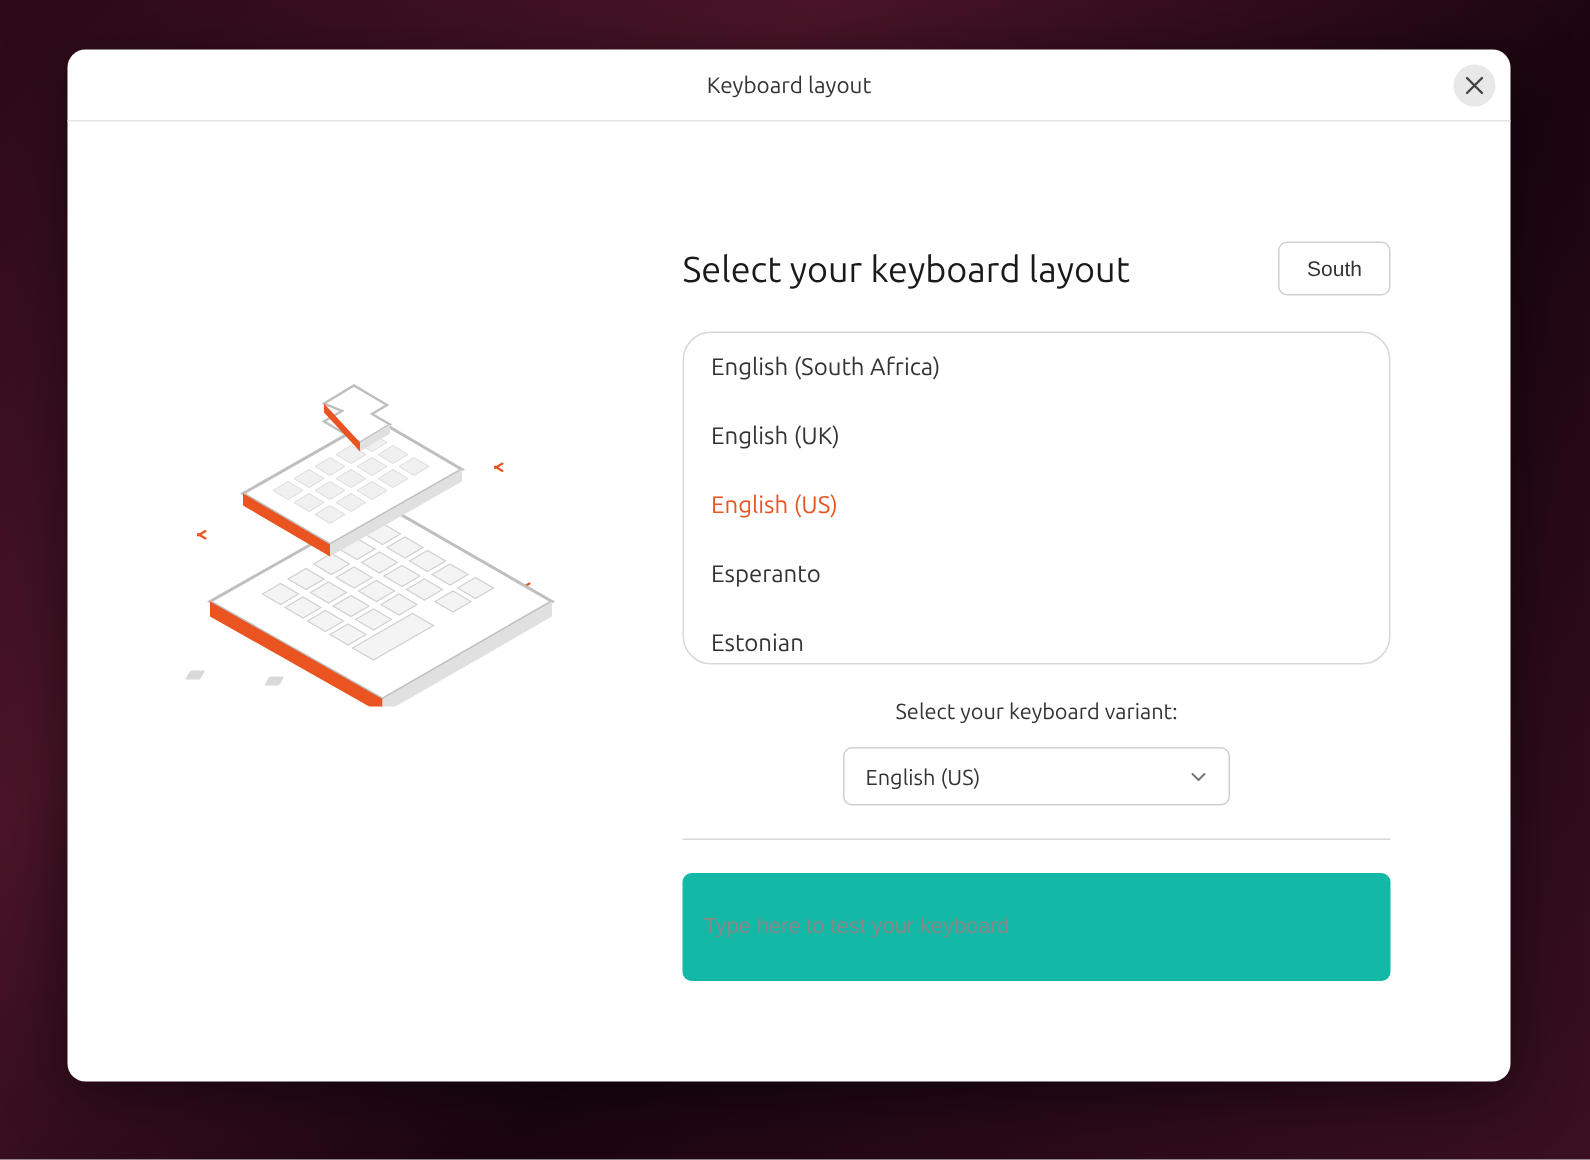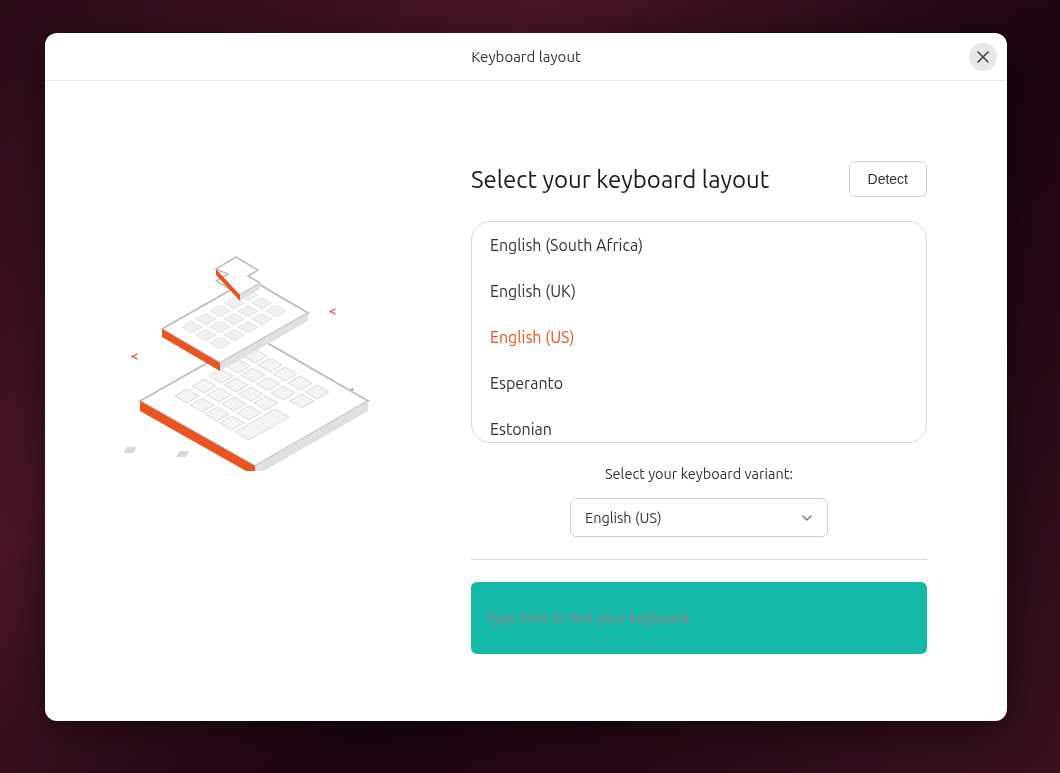--- a/index.html
+++ b/index.html
@@ -49,21 +49,20 @@
       display: flex;
       align-items: center;
       justify-content: center;
       cursor: pointer;
     }
     .close-btn svg { width: 12px; height: 12px; }
     .content {
       flex: 1;
       display: flex;
       padding: 80px 0 0 0;
-      gap: 16px;
     }
     .left-panel {
       width: 410px;
       display: flex;
       align-items: flex-start;
       justify-content: center;
       padding-top: 90px;
     }
     .kb-illustration {
       width: 260px;
@@ -297,21 +296,21 @@
           <path d="M96 18 L96 24 L120 50 L120 44 Z" fill="#e95420"></path>
           <path d="M140 32 L140 38 L120 50 L120 44 Z" fill="#e0e0e0"></path>
         </g>
       </svg>
     </div>
 
     <div class="right-panel">
 
       <div class="heading-row">
         <div class="heading">Select your keyboard layout</div>
-        <button class="detect-btn">Detect</button>
+        <button class="detect-btn">South</button>
       </div>
 
       <div class="layout-list">
         <div class="layout-item">English (South Africa)</div>
         <div class="layout-item">English (UK)</div>
         <div class="layout-item selected">English (US)</div>
         <div class="layout-item">Esperanto</div>
         <div class="layout-item">Estonian</div>
       </div>
 

